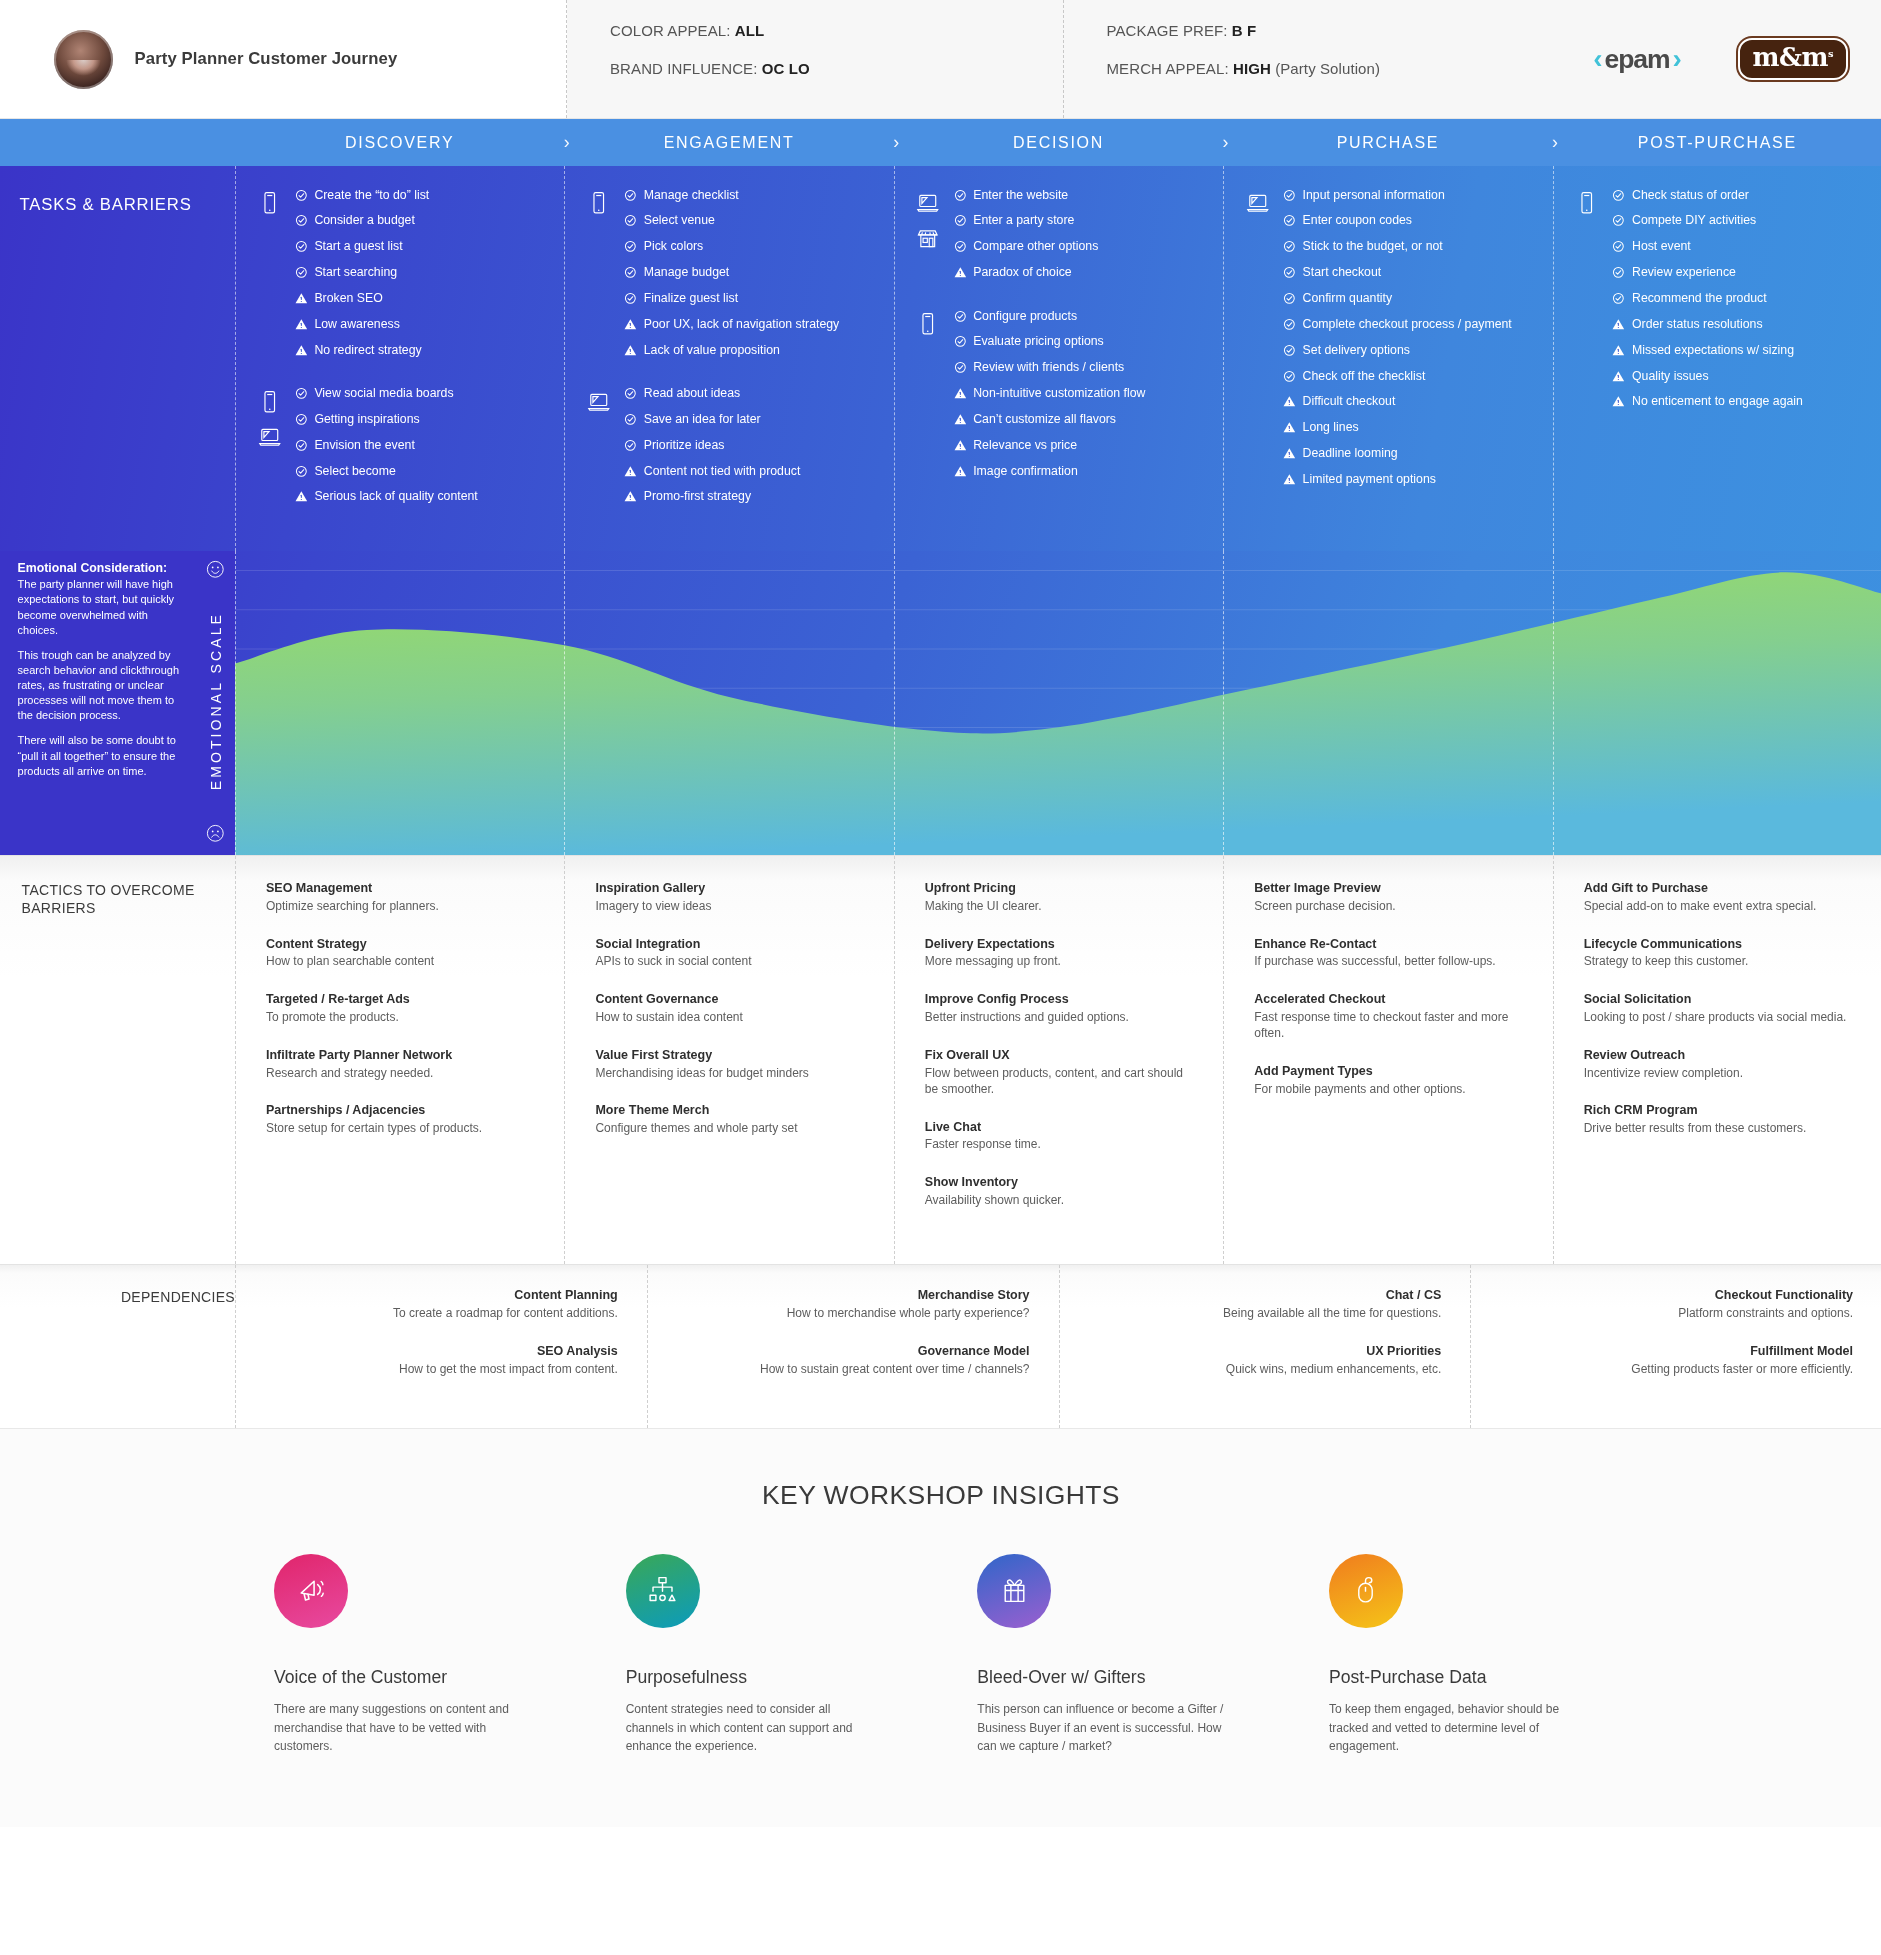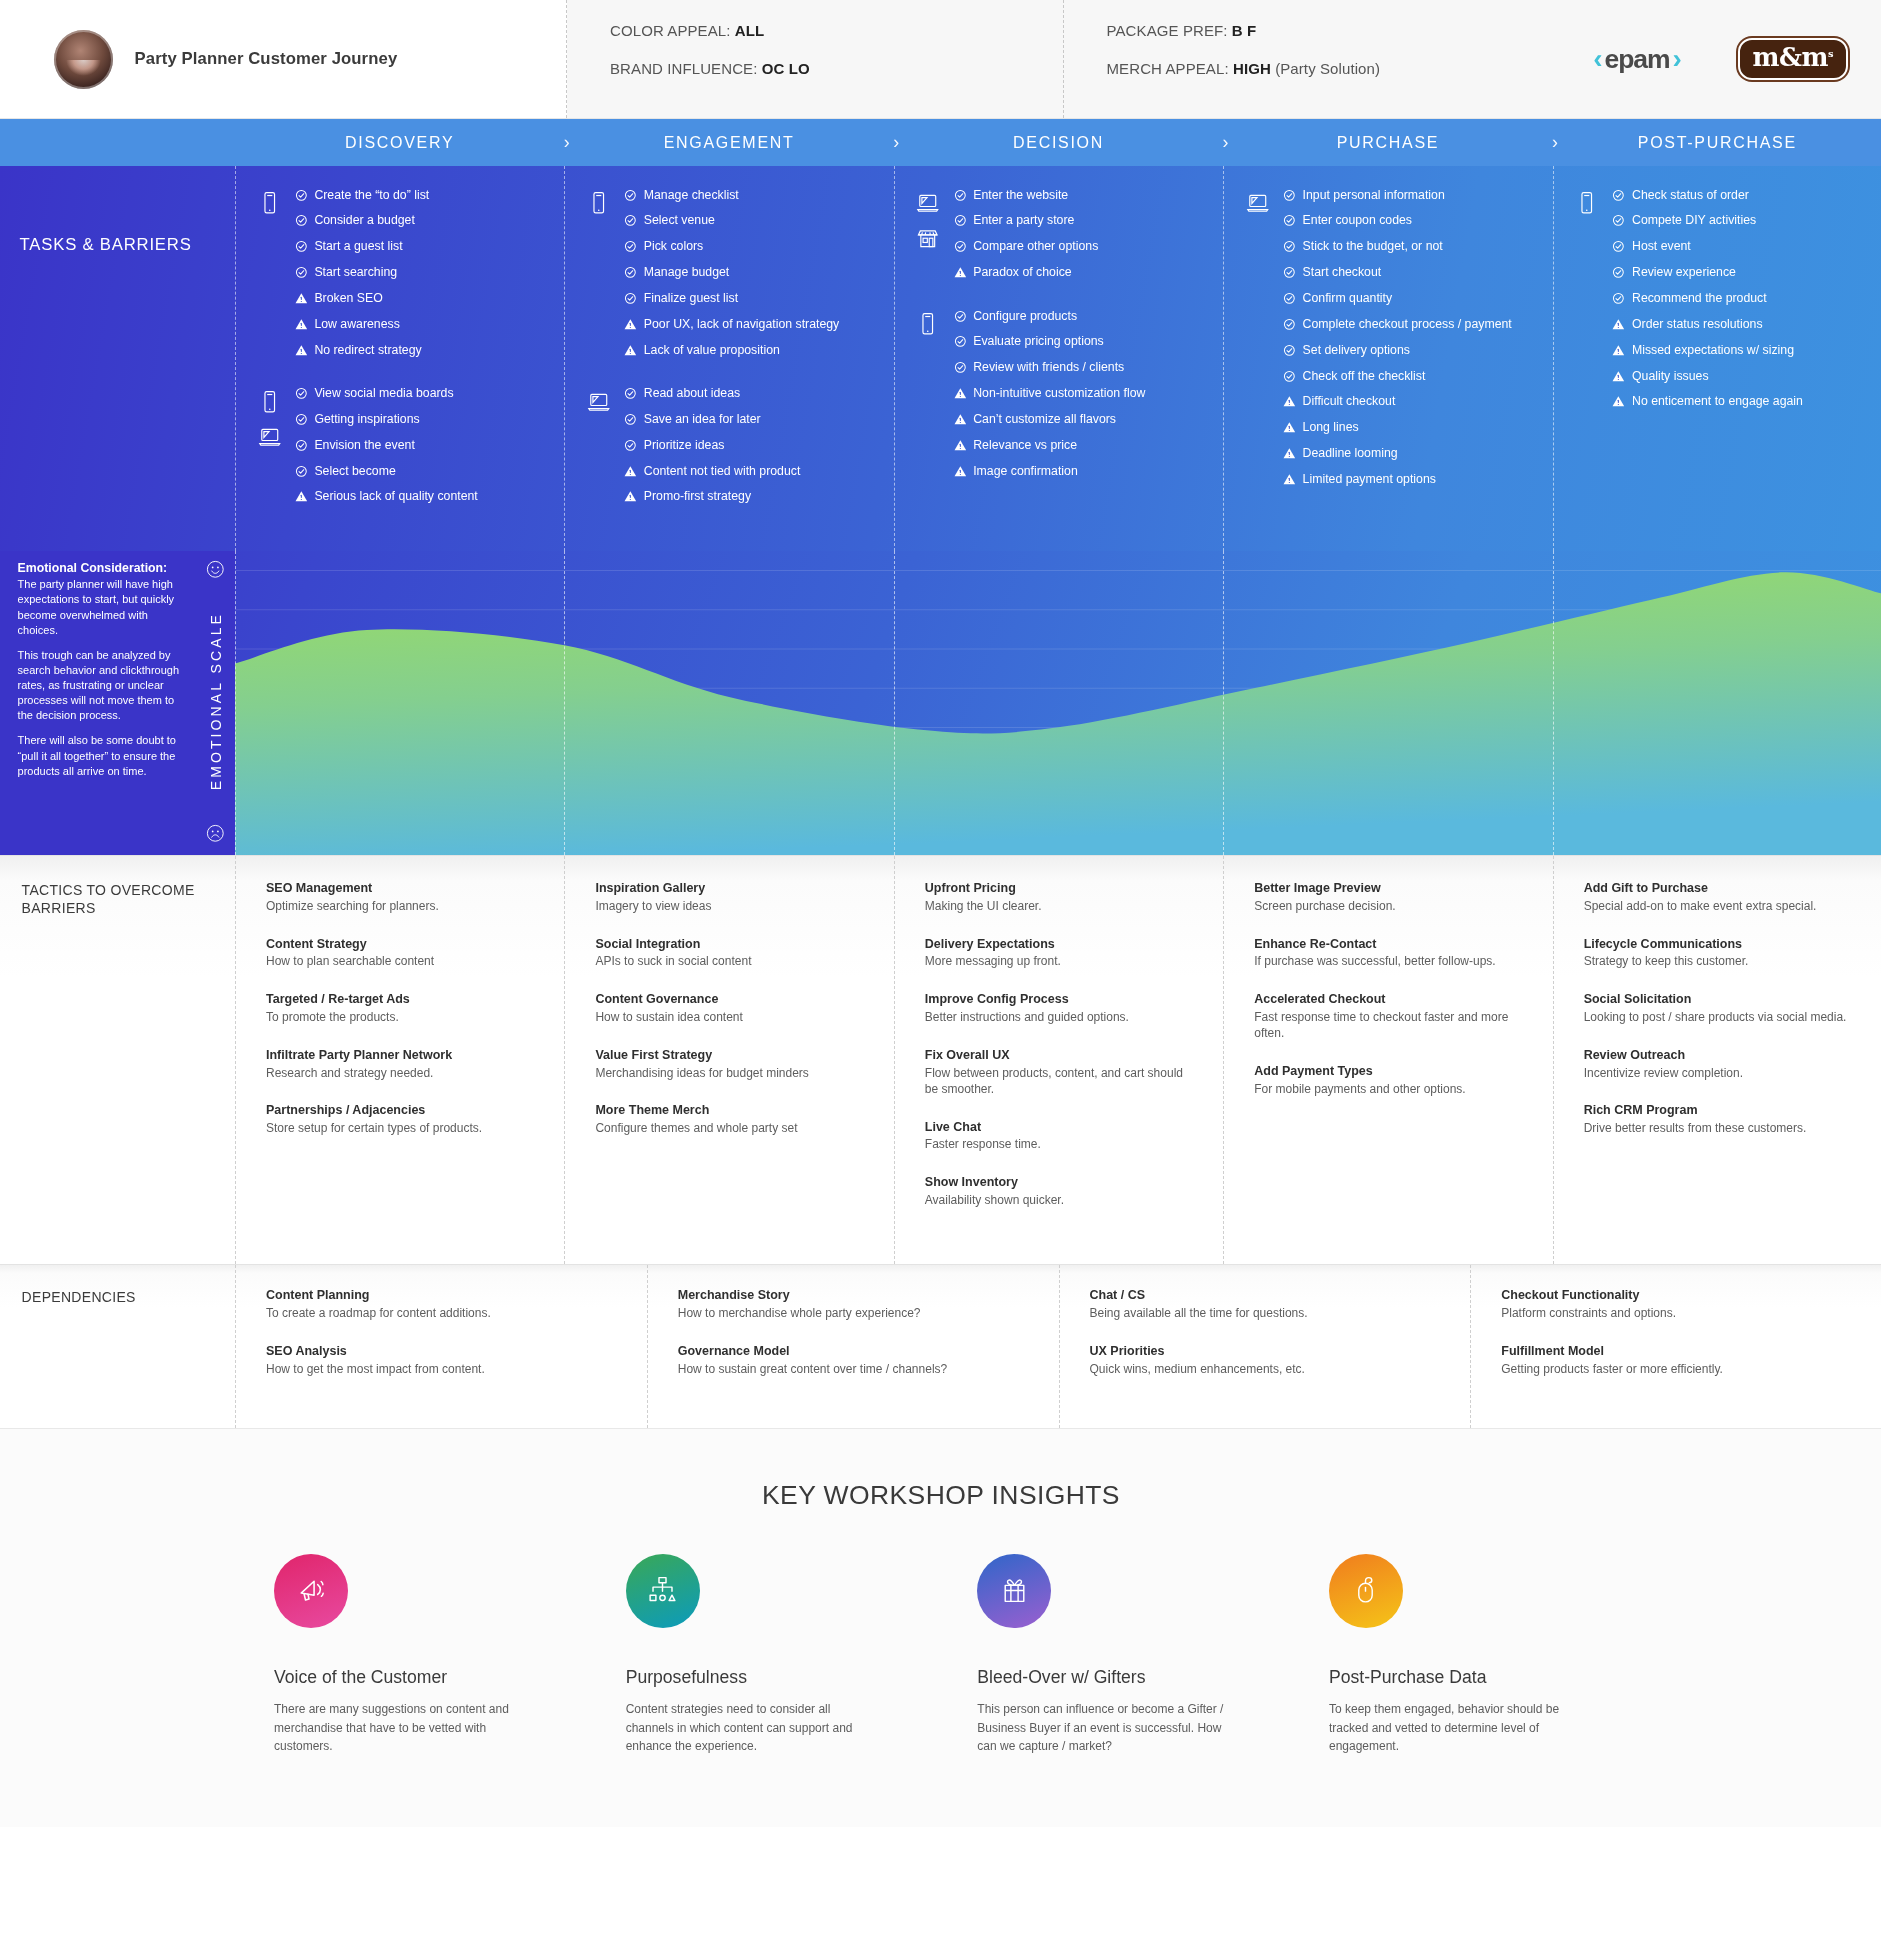--- a/index.html
+++ b/index.html
@@ -129,21 +129,20 @@
   }
   .rail-label {
     width: 235px;
     flex: none;
     color: #fff;
     font-size: 16.7px;
     letter-spacing: 0.8px;
     padding: 29px 0 0 19.6px;
     position: relative;
     z-index: 2;
-    margin-top: 40px;
   }
   .tasks-cols { flex: 1; display: flex; }
   .task-col {
     flex: 1;
     padding: 21.6px 17.6px 17.6px 7.8px;
     border-left: 1px dashed rgba(255,255,255,.55);
     position: relative;
   }
   .task-group { display: flex; margin-bottom: 17.6px; }
   .tg-icons {
@@ -231,21 +230,21 @@
     padding: 25.5px 29px 33px 30px;
   }
   .tactic { margin-bottom: 22.5px; }
   .tactic .t-title {
     font-size: 12.5px; font-weight: bold; color: #2f2f2f; margin-bottom: 2.9px;
   }
   .tactic .t-desc {
     font-size: 12px; color: #5d5d5d; line-height: 1.35;
   }
   .band.tactics { min-height: 338px; }
-  .band.deps { min-height: 157px; background: linear-gradient(180deg,#f0f0f0 0%, #fbfbfb 5%, #ffffff 26%); }
+  .band.deps { min-height: 157px; background: linear-gradient(180deg,#f0f0f0 0%, #fbfbfb 5%, #ffffff 26%); text-align: right; }
   .band.deps .band-col { padding-top: 23.5px; padding-bottom: 29px; }
   .band.deps .band-label { padding-top: 23.5px; }
 
   
   .insights {
     background: #fbfbfb;
     border-top: 1px solid #e8e8e8;
     padding: 51px 0 71px 0;
   }
   .insights h2 {

